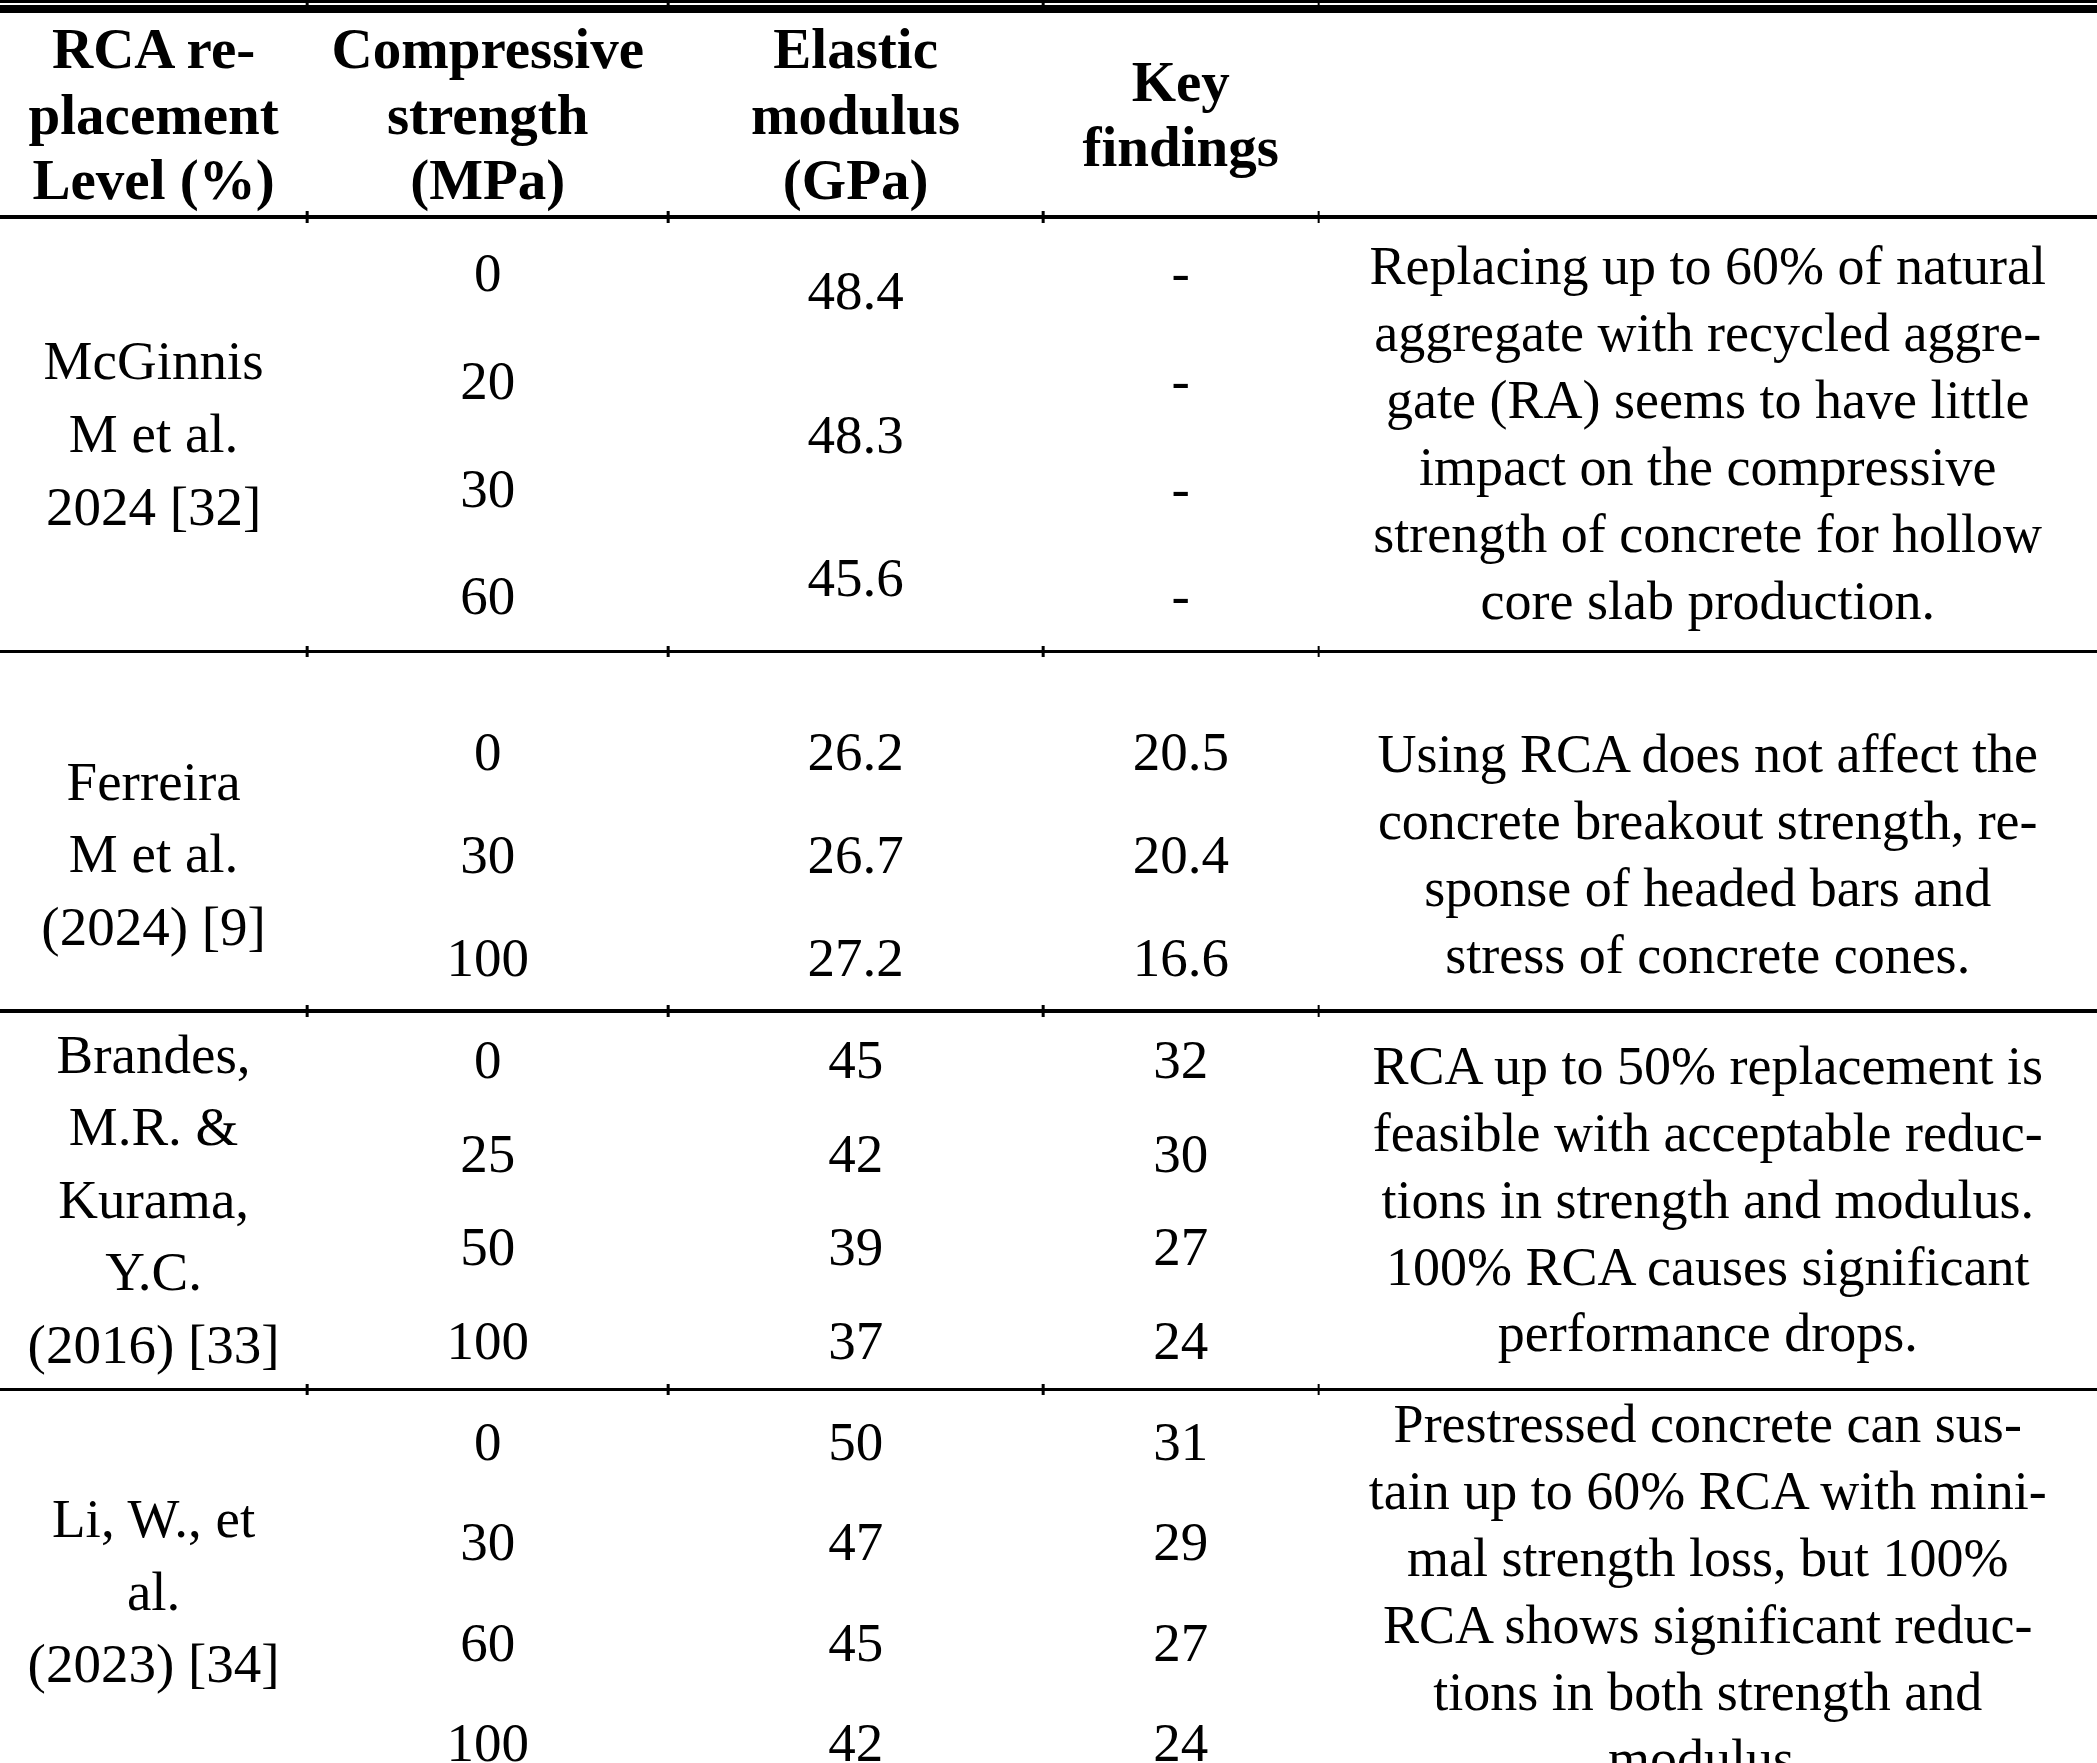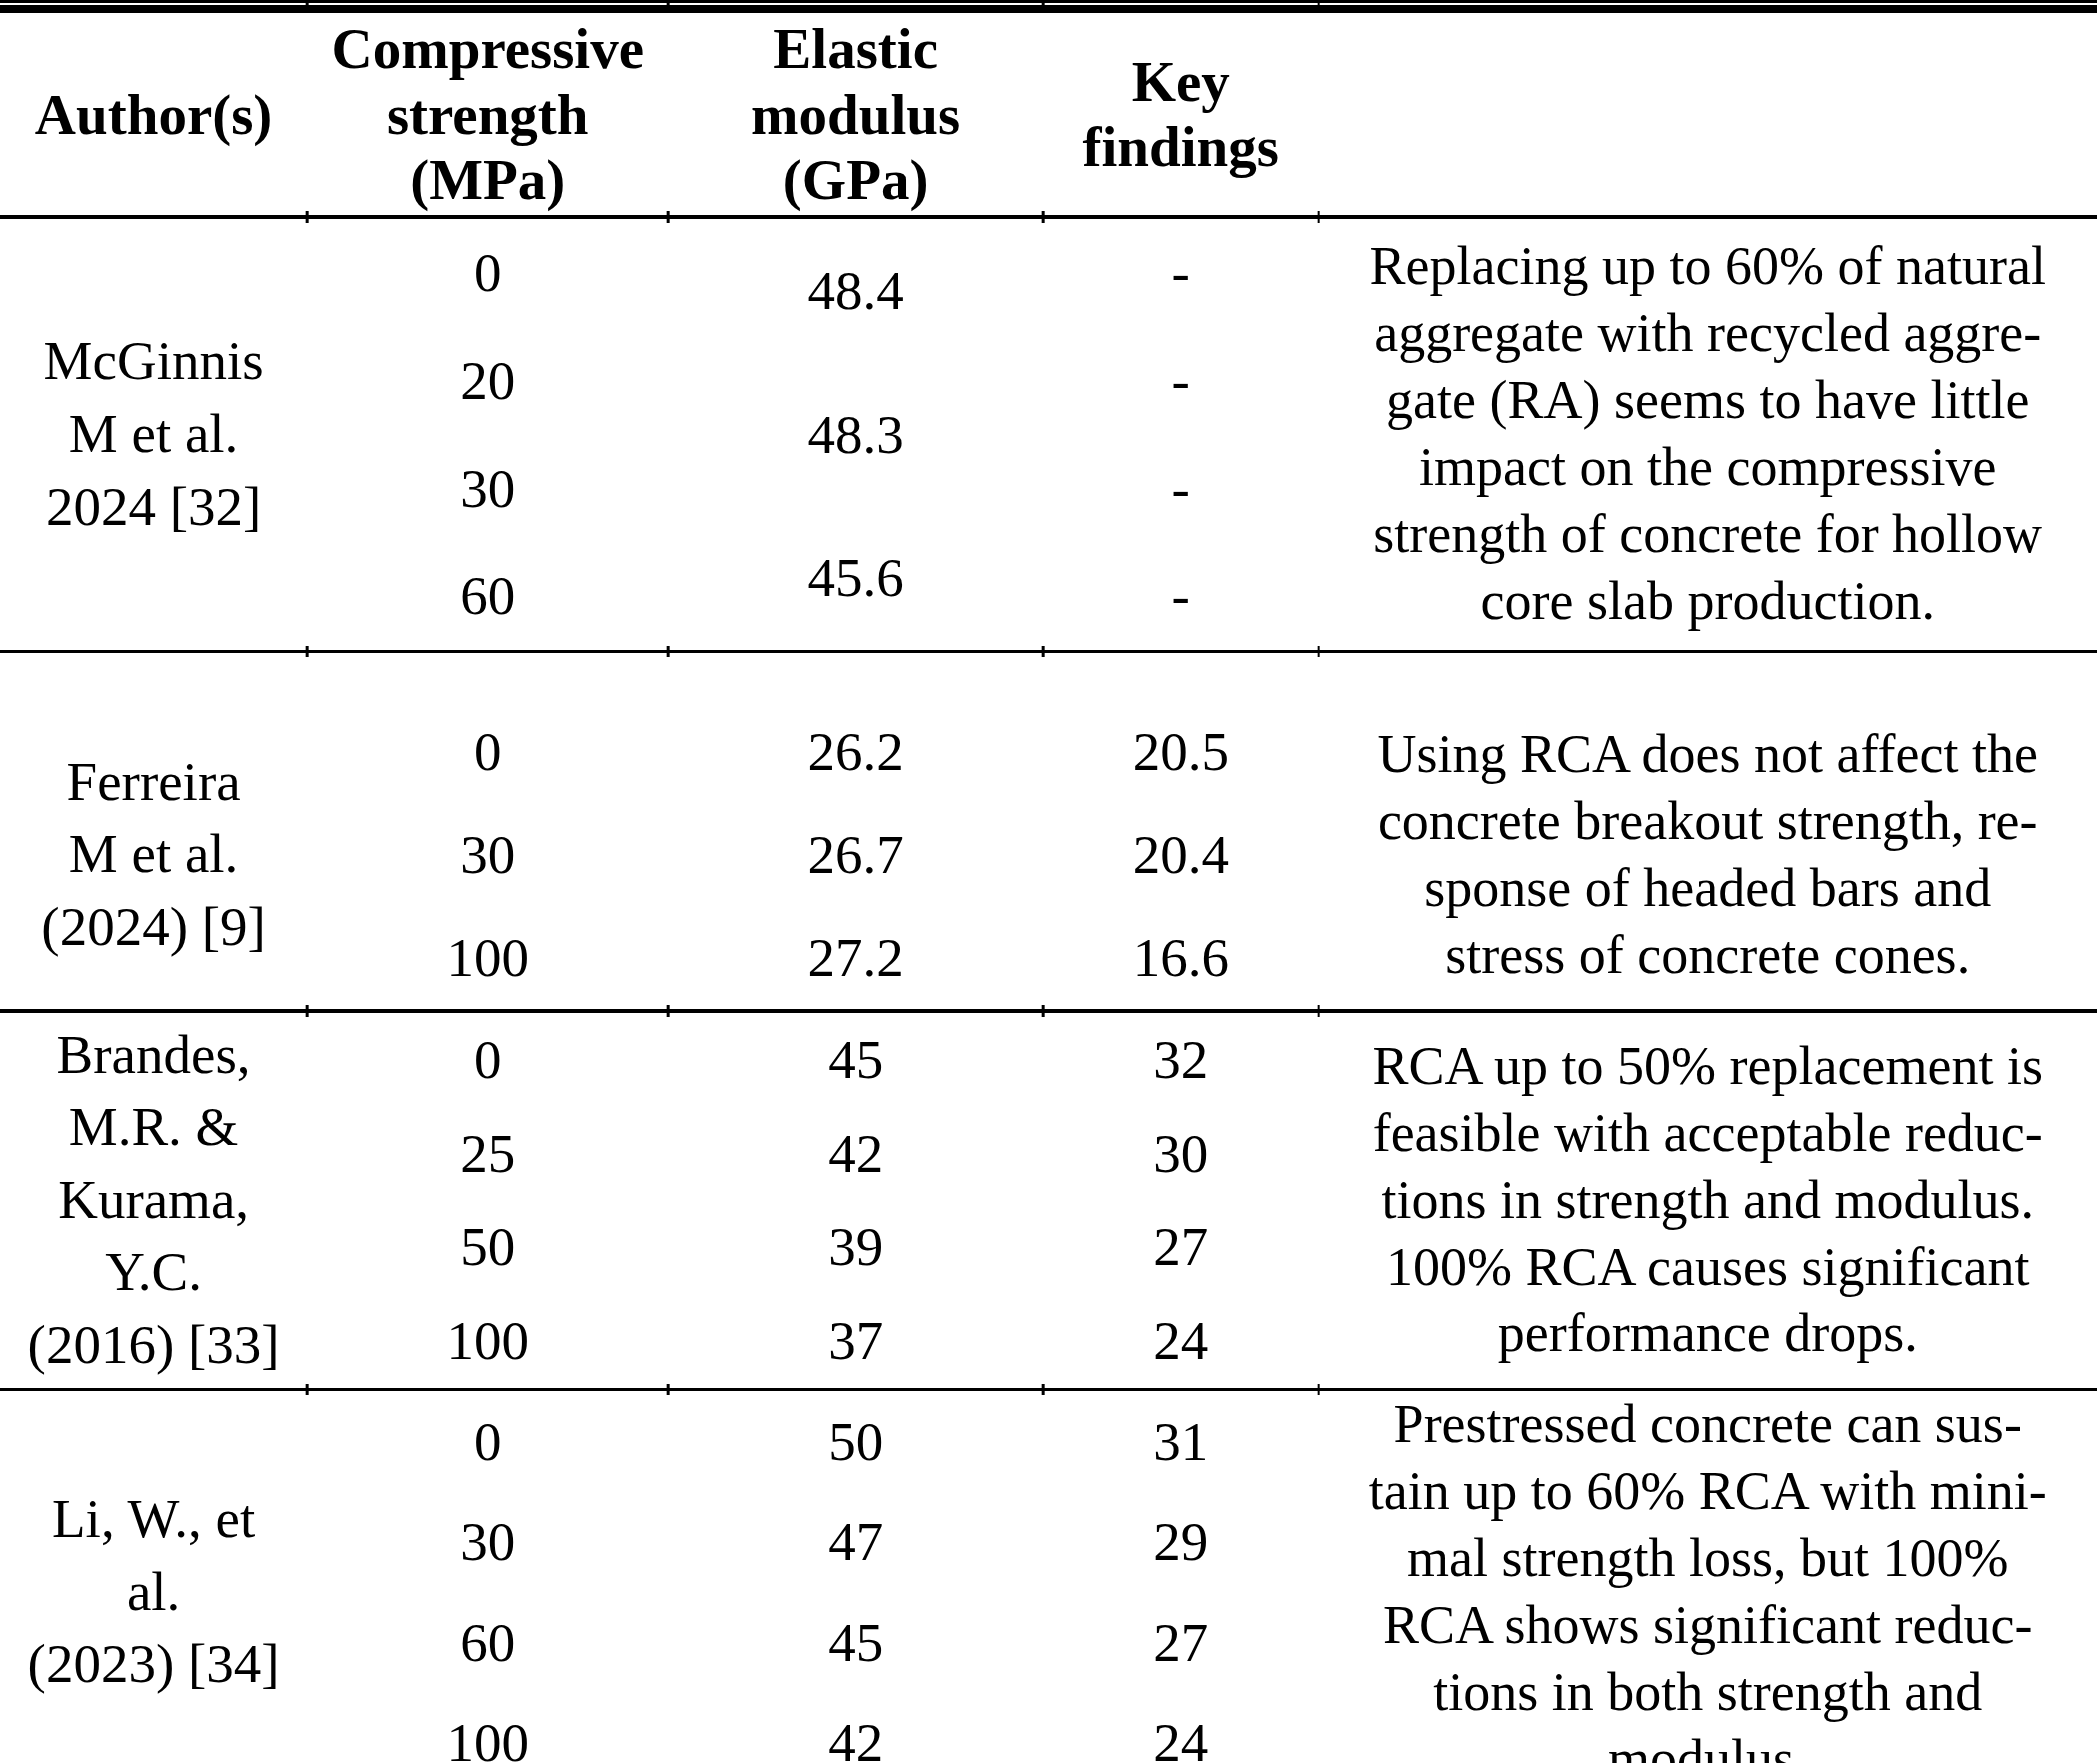--- a/index.html
+++ b/index.html
@@ -102,21 +102,23 @@
   <div class="rule rule-top-thin"></div>
   <div class="rule-top-gap"></div>
   <div class="rule rule-top-thick">
     <span class="tick c1"></span>
     <span class="tick c2"></span>
     <span class="tick c3"></span>
     <span class="tick c4"></span>
   </div>
 
   <div class="trow header-row">
-    <div class="cell hcell pre">Author(s)</div>
+    <div class="cell hcell pre">RCA re-
+placement
+Level (%)</div>
     <div class="cell hcell pre">Compressive
 strength
 (MPa)</div>
     <div class="cell hcell pre">Elastic
 modulus
 (GPa)</div>
     <div class="cell hcell pre">Key findings</div>
   </div>
 
   <div class="rule rule-sep">

